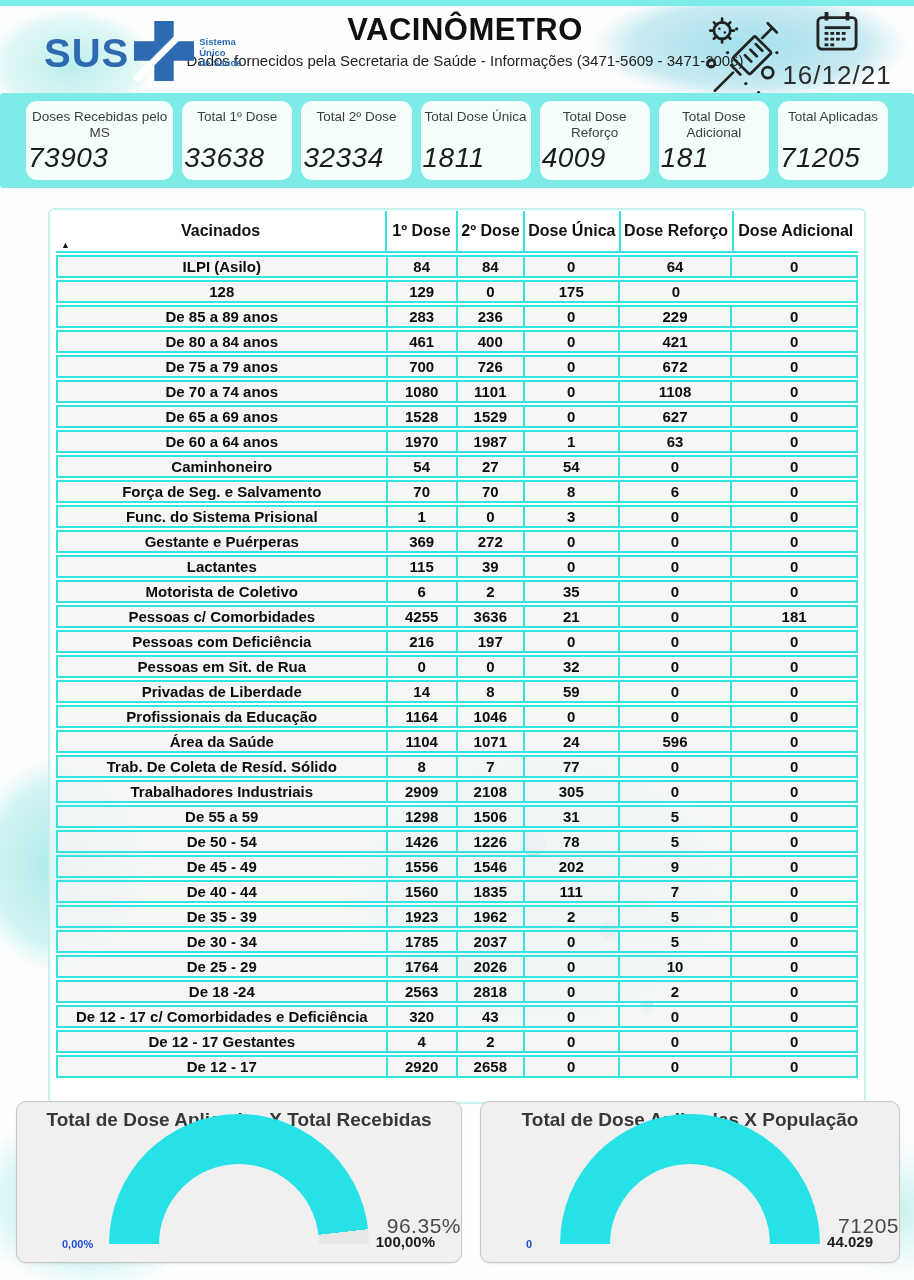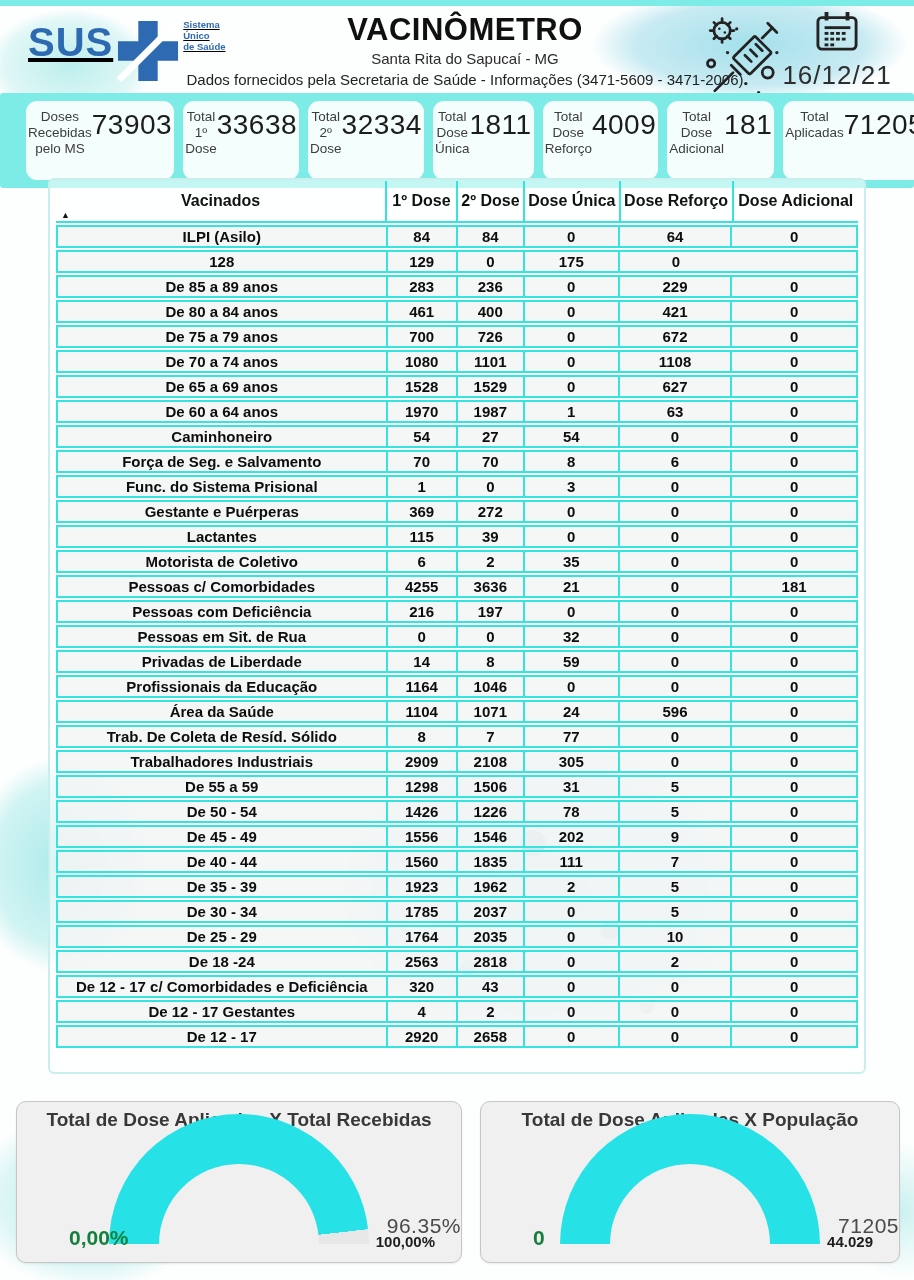--- a/index.html
+++ b/index.html
@@ -18,43 +18,43 @@
          background:radial-gradient(closest-side, rgba(100,215,215,.42), rgba(100,215,215,.22) 58%, transparent 75%); }
   .wm5 { left:-70px; top:1080px; width:320px; height:240px;
          background:radial-gradient(closest-side, rgba(105,218,214,.45), rgba(105,218,214,.22) 55%, transparent 75%); }
   .wm6 { left:820px; top:1120px; width:160px; height:180px;
          background:radial-gradient(closest-side, rgba(105,218,214,.35), transparent 75%); }
   .wmdot { position:absolute; border-radius:50%; background:rgba(25,110,150,.28); pointer-events:none; }
 
   
   .topbar { position:absolute; left:0; top:0; width:914px; height:6px; background:#7dece6; }
   .header { position:absolute; left:0; top:6px; width:914px; height:87px; }
-  .sus-logo { position:absolute; left:28px; top:14px; display:flex; align-items:flex-start;text-decoration:underline; }
+  .sus-logo { position:absolute; left:44px; top:14px; display:flex; align-items:center; }
   .sus-text { font-size:40px; font-weight:bold; color:#2d6ab1; letter-spacing:1px; }
   .sus-cross { margin-left:4px; }
   .sus-sub { margin-left:4px; font-size:9.5px; font-weight:bold; color:#2d6ab1; line-height:1.15; white-space:pre-line; }
   .h-center { position:absolute; left:0; right:0; top:6px; text-align:center;margin-left:16px; }
   .h-title { font-size:31px; font-weight:bold; color:#101010; letter-spacing:0.5px; }
   .h-sub { font-size:15px; color:#2b2b2b; margin-top:2px; }
   .h-info { font-size:15px; color:#222222; margin-top:4px; }
   .vs-icon { position:absolute; left:698px; top:10px; }
   .date-box { position:absolute; right:22px; top:4px; width:110px; text-align:center; }
   .date-text { font-size:26px; color:#2e2e2e; margin-top:4px; letter-spacing:1px; }
 
   
   .cards-strip { position:absolute; left:0; top:93px; width:914px; height:95px; background:#7dece6;
                  display:flex; align-items:center; gap:9px; padding:0 26px; border-radius:3px; }
   .card { background:#f4fefd; border-radius:11px; height:79px; flex:1 1 0;
-          display:flex; flex-direction:row; justify-content:space-between; padding:8px 2px 6px; }
+          display:flex; flex-direction:column; justify-content:space-between; padding:8px 2px 6px; }
   .card.wide { flex:1.35 1 0; }
   .card-label { font-size:13.5px; color:#3d3d3d; text-align:center; line-height:1.2; }
-  .card-value { font-size:28px; color:#1c1c1c; text-align:right; letter-spacing:0.5px; }
+  .card-value { font-size:28px; color:#1c1c1c; text-align:left; letter-spacing:0.5px;font-style:italic; }
 
   
-  .table-panel { position:absolute; left:48px; top:178px; width:818px; height:896px;
+  .table-panel { position:absolute; left:48px; top:208px; width:818px; height:896px;
                  background:rgba(255,255,255,0.55); border:2px solid #c9efec; border-radius:6px; padding:1px 6px 0 6px; }
   .tgrid { display:grid; grid-template-columns:41.3% 8.8% 8.4% 11.9% 14.1% 15.5%; }
   .t-head { height:42px; border-bottom:2px solid #35e4de; }
   .th { position:relative; display:flex; align-items:center; justify-content:center;
         font-size:16px; font-weight:bold; color:#111; border-right:2px solid #35e4de; }
   .th:last-child { border-right:none; }
   .sort { position:absolute; left:5px; bottom:1px; font-size:9px; color:#111; }
   .t-row { margin-top:2px; border:2px solid #35e4de; background:rgba(242,244,244,0.78); height:23px;text-align:center; }
   .td { display:flex; align-items:center; justify-content:center; font-size:15px; font-weight:bold;
         color:#0d0d0d; border-right:2px solid #35e4de; overflow:hidden; white-space:nowrap; }
@@ -66,21 +66,21 @@
   .gp-left { left:16px; width:446px; }
   .gp-right { left:480px; width:420px; }
   .g-title { position:absolute; top:7px; left:0; right:0; text-align:center;
              font-size:19px; font-weight:bold; color:#383838; }
   .arc { position:absolute; left:50%; transform:translateX(-50%); bottom:18px; width:260px; height:130px;
          border-top-left-radius:130px; border-top-right-radius:130px; }
   .hole { position:absolute; left:50%; transform:translateX(-50%); bottom:18px; width:160px; height:80px;
           border-radius:80px 80px 0 0; background:#f0f0f0; }
   .g-value { position:absolute; left:0; right:0; bottom:24px; text-align:right;
              font-size:21px; color:#4a4a4a; letter-spacing:0.5px; }
-  .g-min { position:absolute; left:52px; bottom:12px; font-size:21px; font-weight:bold; color:#15803d; }
+  .g-min { position:absolute; left:45px; bottom:12px; font-size:11px; font-weight:bold; color:#1d4ed8; }
   .g-max { position:absolute; right:26px; bottom:12px; font-size:15px; font-weight:bold; color:#1d1d1d; }
 </style>
 </head>
 <body>
 
 <div class="page">
 
   <div class="wm wm1"></div>
   <div class="wm wm2"></div>
   <div class="wm wm3"></div>
@@ -90,21 +90,20 @@
   <div class="wmdot" style="left:520px;top:830px;width:26px;height:26px;"></div>
   <div class="wmdot" style="left:600px;top:920px;width:20px;height:20px;"></div>
   <div class="wmdot" style="left:460px;top:960px;width:16px;height:16px;"></div>
   <div class="wmdot" style="left:640px;top:1000px;width:14px;height:14px;"></div>
 
   <div class="topbar"></div>
 
   <div class="header">
     <div class="h-center">
       <div class="h-title">VACINÔMETRO</div>
-      <div class="h-sub">Santa Rita do Sapucaí - MG</div>
       <div class="h-info">Dados fornecidos pela Secretaria de Saúde - Informações (3471-5609 - 3471-2006)</div>
     </div>
 
     <div class="sus-logo">
       <span class="sus-text">SUS</span>
       <span class="sus-cross">
         <svg width="62" height="62" viewBox="0 0 64 64">
           <path d="M22 1h20v21h21v20H42v21H22V42H1V22h21z" fill="#2d6ab1"></path>
           <path d="M2 62 L62 2" stroke="#ffffff" stroke-width="7"></path>
         </svg>
@@ -431,21 +430,21 @@
           <div class="td">De 30 - 34</div>
           <div class="td">1785</div>
           <div class="td">2037</div>
           <div class="td">0</div>
           <div class="td">5</div>
           <div class="td">0</div>
         </div>
         <div class="tgrid t-row">
           <div class="td">De 25 - 29</div>
           <div class="td">1764</div>
-          <div class="td">2035</div>
+          <div class="td">2026</div>
           <div class="td">0</div>
           <div class="td">10</div>
           <div class="td">0</div>
         </div>
         <div class="tgrid t-row">
           <div class="td">De 18 -24</div>
           <div class="td">2563</div>
           <div class="td">2818</div>
           <div class="td">0</div>
           <div class="td">2</div>

